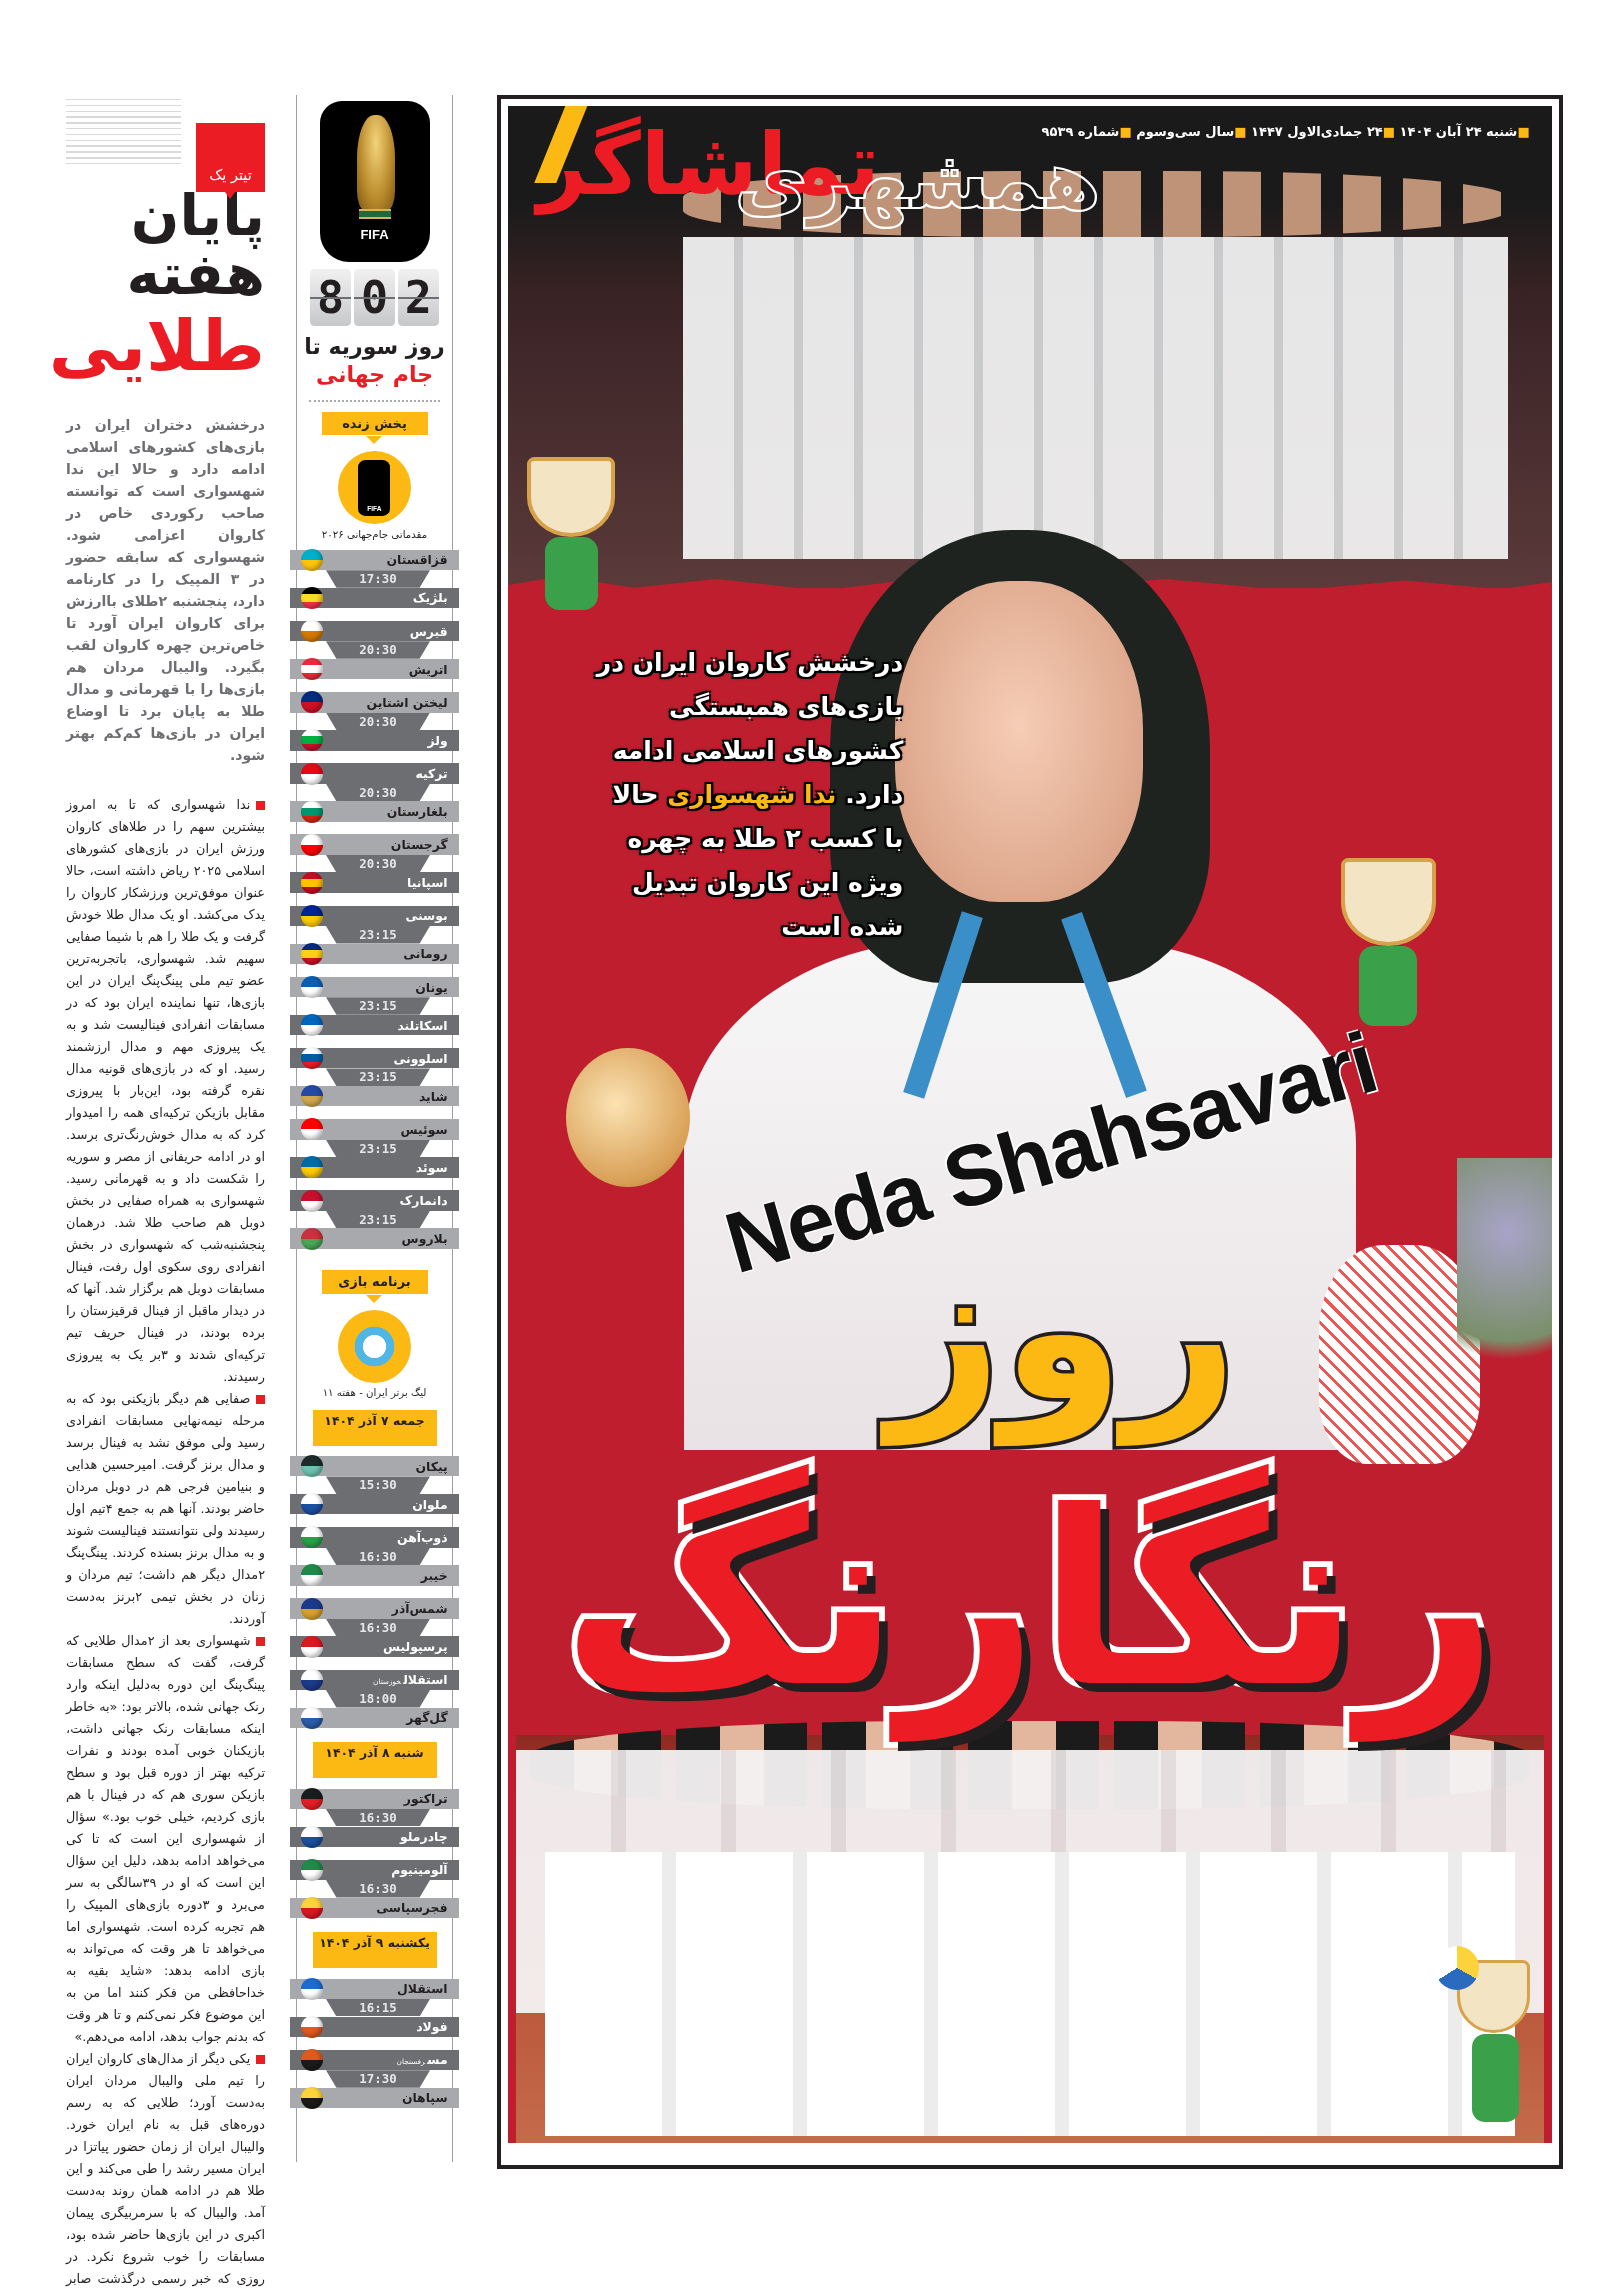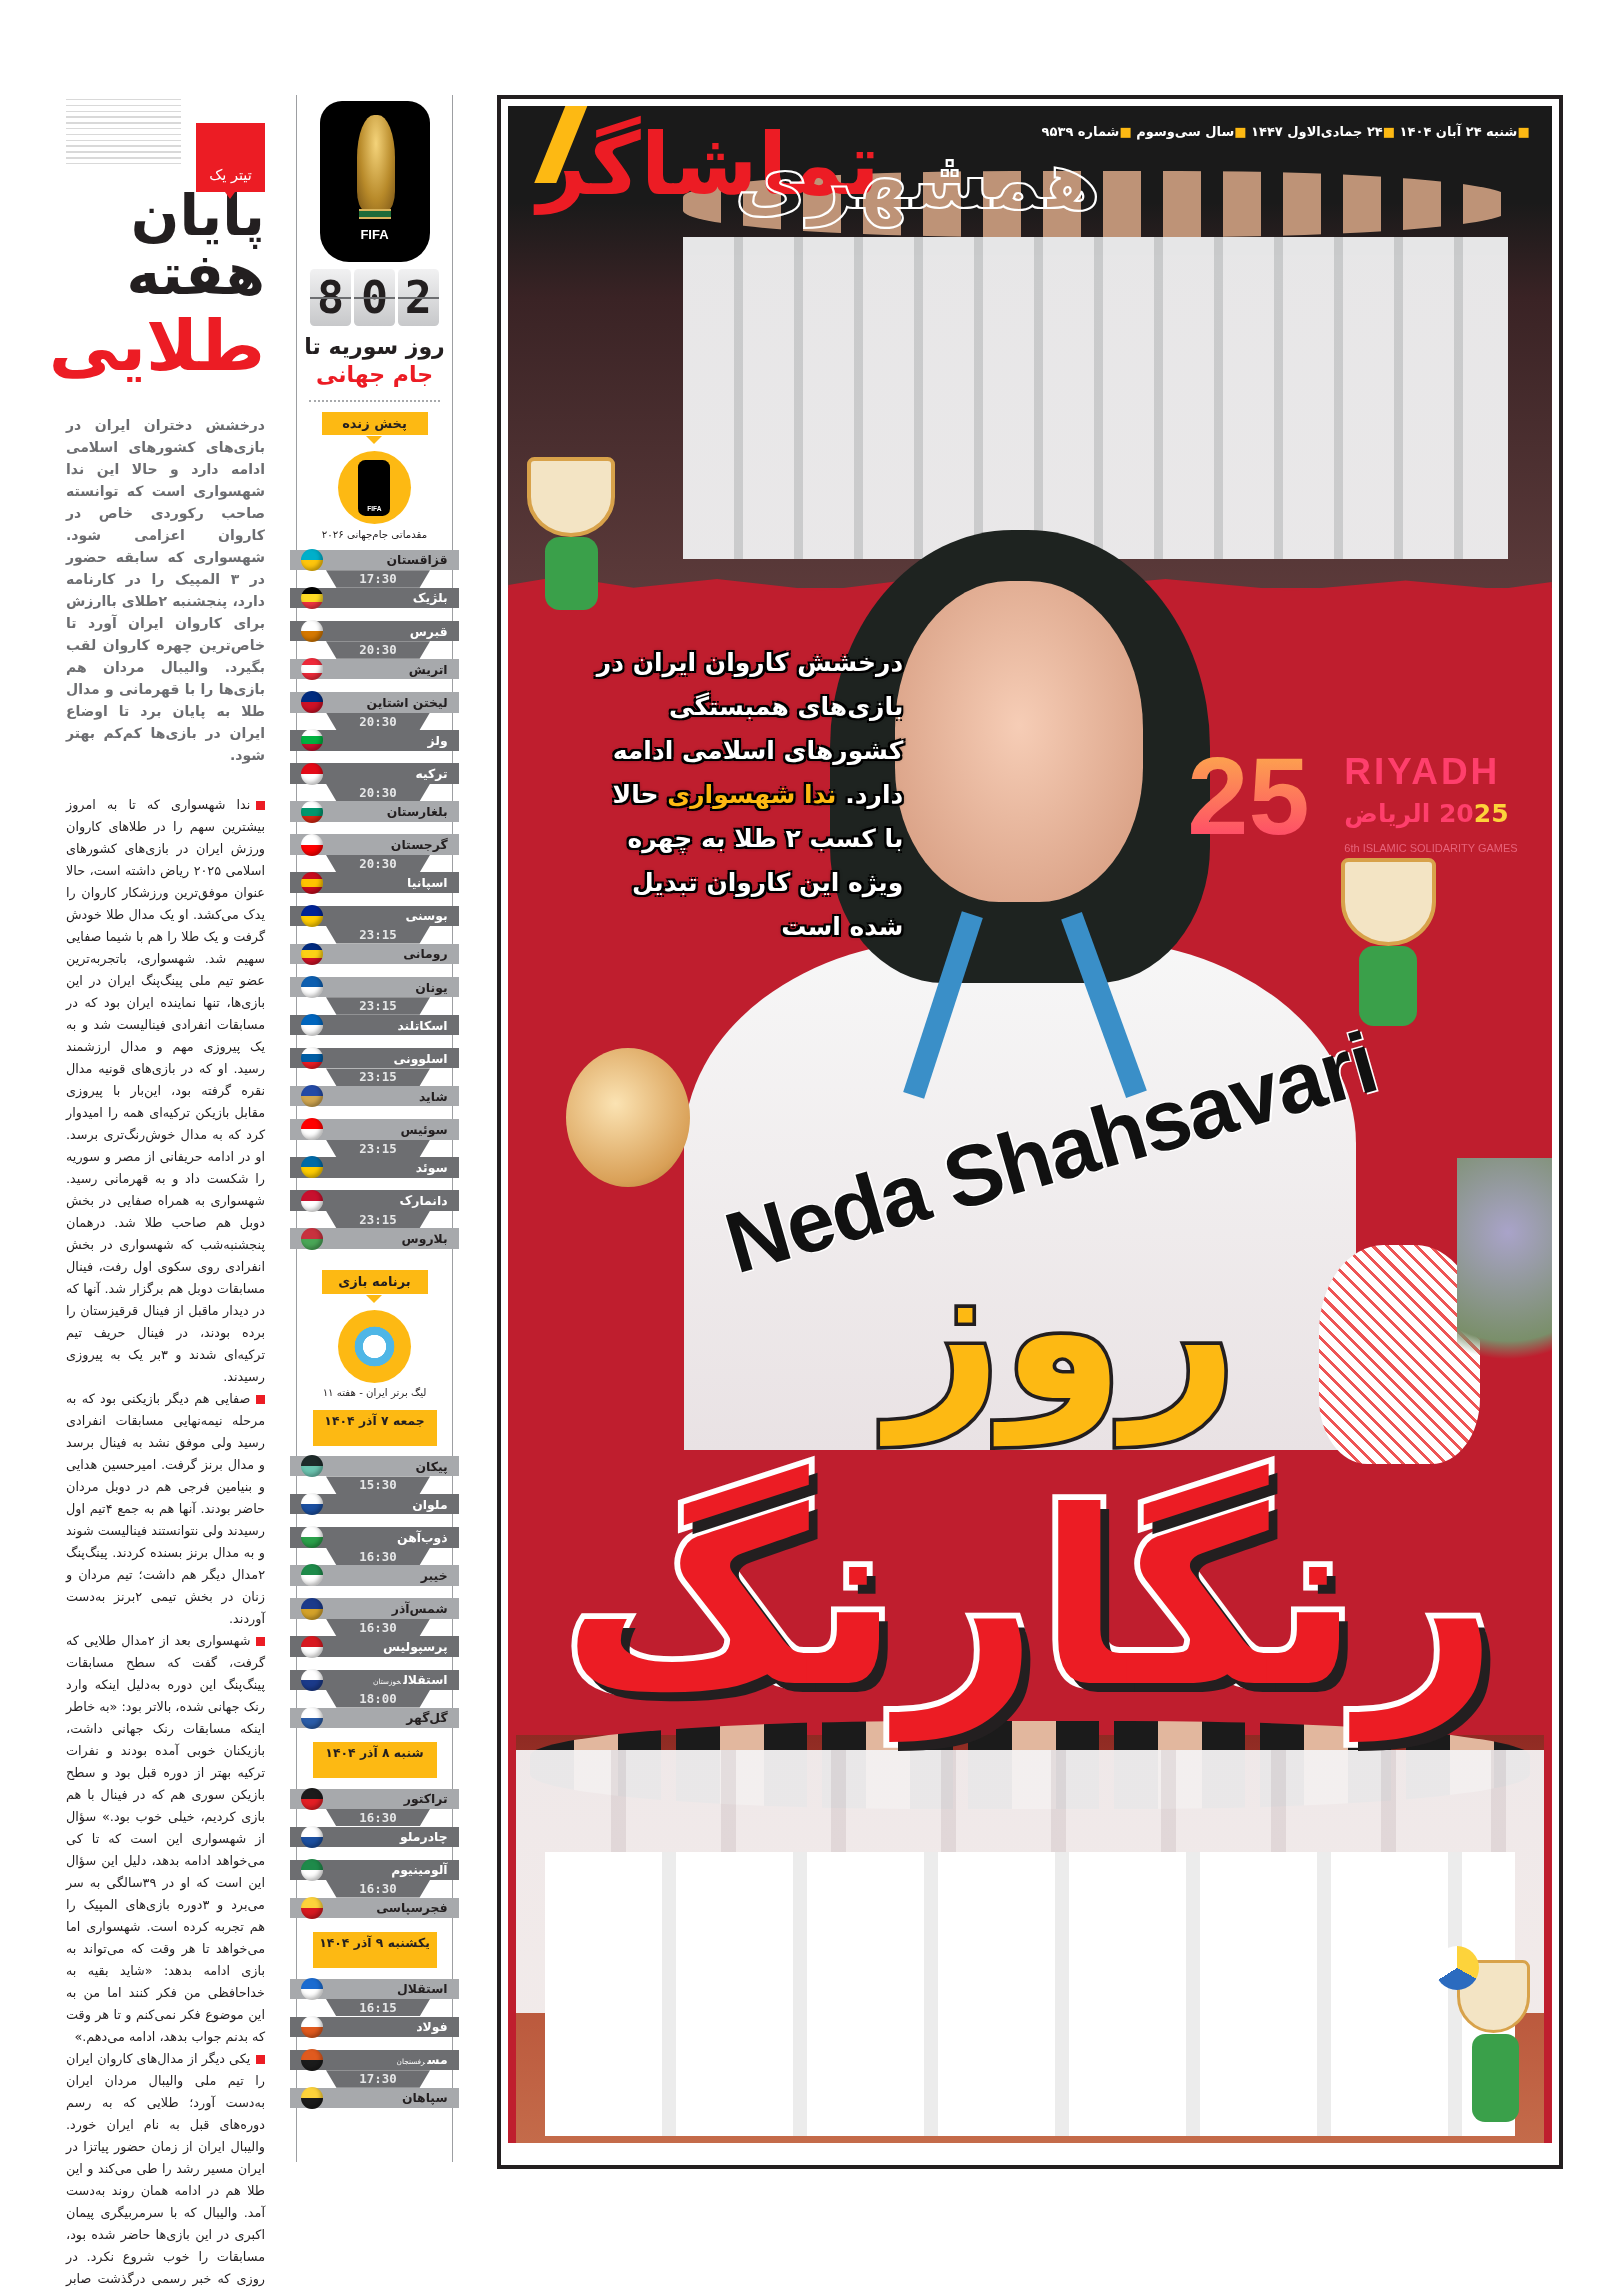--- a/index.html
+++ b/index.html
@@ -407,29 +407,20 @@
       <div class="ribbon-r"></div>
     </div>
     <div class="medal"></div>
     <div class="plush"></div>
     <div class="bouquet"></div>
 
     <div class="kicker-white">
       <span>درخشش کاروان ایران در بازی‌های همبستگی کشورهای اسلامی ادامه دارد. </span><span class="hl">ندا شهسواری</span><span> حالا با کسب ۲ طلا به چهره ویژه این کاروان تبدیل شده است</span>
     </div>
 
-    <div class="riyadh">
-      <div class="num">25</div>
-      <div class="word">RIYADH</div>
-      <div class="ar">
-        <span>20</span><span class="y">25</span>
-        <span>الرياض</span>
-      </div>
-      <div class="games">6th ISLAMIC SOLIDARITY GAMES</div>
-    </div>
     <div class="mascot">
       <div class="head"></div>
         <div class="torso"></div>
     </div>
 
     <div class="latin-name">Neda Shahsavari</div>
 
     <div class="team-women">
       <div class="faces"></div>
       <div class="row1"></div>

